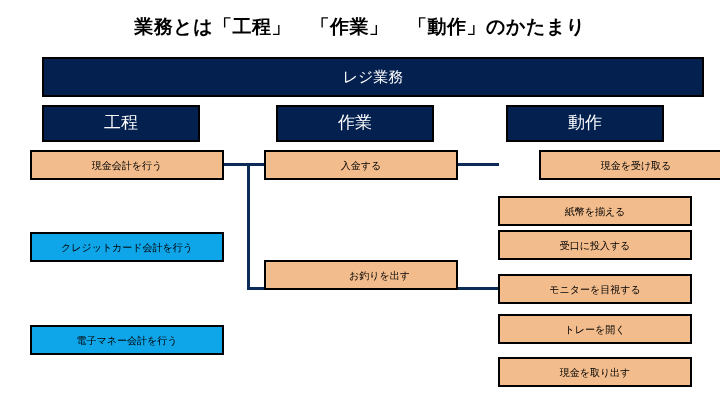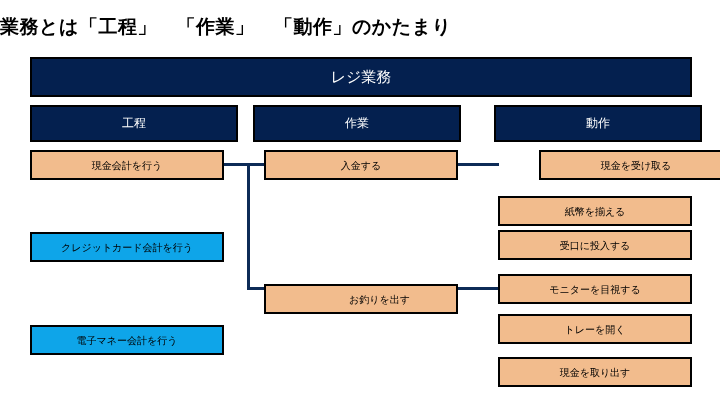--- a/index.html
+++ b/index.html
@@ -20,21 +20,21 @@
     height: 405px;
     background: #ffffff;
   }
 
   
   .title {
     position: absolute;
     left: 0;
     top: 14px;
     width: 720px;
-    text-align: left;
+    text-align: center;
     font-size: 19px;
     font-weight: bold;
     color: #000000;
     letter-spacing: 0.5px;
     white-space: nowrap;
   }
 
   
   .box {
     position: absolute;
@@ -43,20 +43,21 @@
     display: flex;
     align-items: center;
     justify-content: center;
     text-align: center;
     line-height: 1.1;
   }
 
   .box.navy {
     background: #04204f;
     color: #ffffff;
+    margin-left: 12px;
   }
 
   .box.orange {
     background: #f2bc8d;
     color: #000000;
   }
 
   .box.white {
     background: #0ea5e9;
     color: #000000;
@@ -68,25 +69,25 @@
     top: 57px;
     width: 662px;
     height: 40px;
     font-size: 15px;
   }
 
   
   .col-header {
     top: 105px;
     height: 37px;
-    width: 208px;
-    font-size: 12px;
+    width: 158px;
+    font-size: 17px;
   }
   .col-header.c0 { left: 30px; }
-  .col-header.c1 { left: 253px; text-align: right; }
+  .col-header.c1 { left: 264px; text-align: right; }
   .col-header.c2 { left: 494px; }
 
   
   .item {
     width: 194px;
     height: 30px;
     font-size: 10px;
   }
   .item.c0 { left: 30px; }
   .item.c1 { left: 264px; }
@@ -123,21 +124,21 @@
 
   <div class="conn h" style="left:458px; top:163px; width:41px;"></div>
 
   <div class="conn h" style="left:458px; top:287px; width:41px;"></div>
 
   <div class="box orange item c0" style="top:150px;">現金会計を行う</div>
   <div class="box white item c0" style="top:232px;">クレジットカード会計を行う</div>
   <div class="box white item c0" style="top:314px;margin-top:11px;">電子マネー会計を行う</div>
 
   <div class="box orange item c1" style="top:150px;">入金する</div>
-  <div class="box orange item c1" style="top:284px;padding-left:37px;">お釣りを出す</div>
+  <div class="box orange item c1" style="top:260px;padding-left:37px;">お釣りを出す</div>
 
   <div class="box orange item c2" style="top:150px;margin-left:41px;">現金を受け取る</div>
   <div class="box orange item c2" style="top:196px;">紙幣を揃える</div>
   <div class="box orange item c2" style="top:230px;">受口に投入する</div>
   <div class="box orange item c2" style="top:274px;">モニターを目視する</div>
   <div class="box orange item c2" style="top:314px;">トレーを開く</div>
   <div class="box orange item c2" style="top:357px;">現金を取り出す</div>
 
 </div>
 

